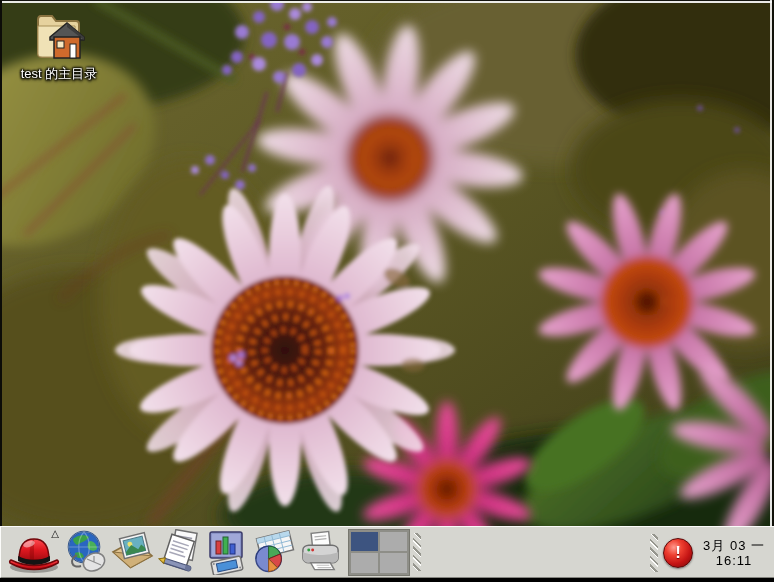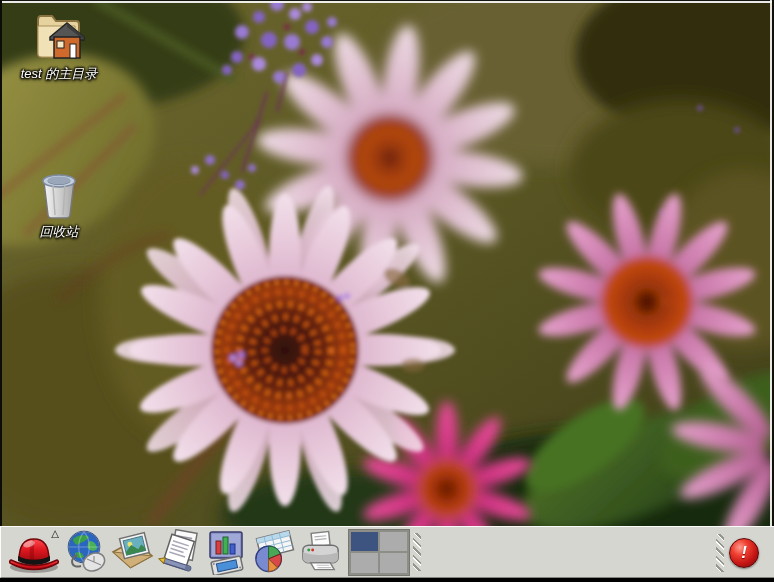--- a/index.html
+++ b/index.html
@@ -1,17 +1,17 @@
 <!DOCTYPE html>
 <html><head>
 <meta charset="utf-8">
 <style>
   * { margin:0; padding:0; box-sizing:border-box; }
   body { background:#000; font-family:"Liberation Sans","DejaVu Sans",sans-serif; }
-  .screen { position:relative; width:774px; height:582px; overflow:hidden; background:#bef264;font-style:italic; }
+  .screen { position:relative; width:774px; height:582px; overflow:hidden; background:#bef264; }
 
   
   .desktop { position:absolute; left:0; top:0; width:774px; height:526px; overflow:hidden; background:#5c5824; }
   .desktop svg.wall { position:absolute; left:0; top:0; }
   .edge { position:absolute; pointer-events:none; }
   .edge-top-black   { left:0; top:0; width:774px; height:1px; background:#141410; }
   .edge-top-white   { left:0; top:1px; width:774px; height:2px; background:rgba(250,250,248,.92); }
   .edge-right-black { right:0; top:0; width:2px; height:526px; background:#101008; }
   .edge-right-white { right:2px; top:0; width:2px; height:526px; background:rgba(250,250,248,.9); }
   .edge-left-black  { left:0; top:0; width:2px; height:526px; background:#0c0c08; }
@@ -311,37 +311,20 @@
           <polygon points="37,15 54,29 54,32 37,19" fill="#3c3c3c"></polygon>
           <rect x="24" y="29" width="26" height="21" fill="#cf6a2c" stroke="#222" stroke-width="1.5"></rect>
           <rect x="40" y="36" width="6" height="14" fill="#fff" stroke="#222" stroke-width="1"></rect>
           <rect x="27" y="33" width="7" height="7" fill="#f8e8c0" stroke="#222" stroke-width="1"></rect>
         </g>
       </svg>
       <span class="dlabel">test 的主目录</span>
     </div>
 
 
-    <div class="dicon dicon-trash">
-      <svg class="glyph" width="42" height="50" viewBox="0 0 42 50">
-        <defs>
-          <linearGradient id="tb" x1="0" y1="0" x2="1" y2="0">
-            <stop offset="0" stop-color="#f4f4f4"></stop>
-              <stop offset=".5" stop-color="#d0d0d0"></stop>
-              <stop offset="1" stop-color="#a8a8a8"></stop>
-          </linearGradient>
-        </defs>
-        <path d="M6,12 L10,45 C10.2,47 12,48 14,48 L28,48 C30,48 31.8,47 32,45 L36,12 Z" fill="url(#tb)" stroke="#787878" stroke-width="1.5"></path>
-        <ellipse cx="21" cy="11" rx="16" ry="6" fill="#c2cede" stroke="#7e8aa0" stroke-width="1.5"></ellipse>
-        <ellipse cx="21" cy="11" rx="11.5" ry="4" fill="#6a7488"></ellipse>
-        <ellipse cx="21" cy="10.4" rx="11.5" ry="4" fill="#9aa6ba"></ellipse>
-        <path d="M15,16 L17,45 M27,16 L25,45" stroke="#b4b4b4" stroke-width="1.5" fill="none"></path>
-      </svg>
-      <span class="dlabel">回收站</span>
-    </div>
 
     <div class="edge edge-top-black"></div>
     <div class="edge edge-top-white"></div>
     <div class="edge edge-right-white"></div>
     <div class="edge edge-right-black"></div>
     <div class="edge edge-left-black"></div>
   </div>
 
   <div class="panel">
 
@@ -464,17 +447,21 @@
 
     <div class="handle"></div>
 
     <div class="panel-right">
       <div class="handle"></div>
       <div class="alert-button">
         <div class="alert-ball">
           <span>!</span>
         </div>
       </div>
+      <div class="clock">
+        <div>3月 03 一</div>
+        <div>16:11</div>
+      </div>
     </div>
   </div>
 
   <div class="bottom-strip"></div>
 </div>
 
 </body></html>

